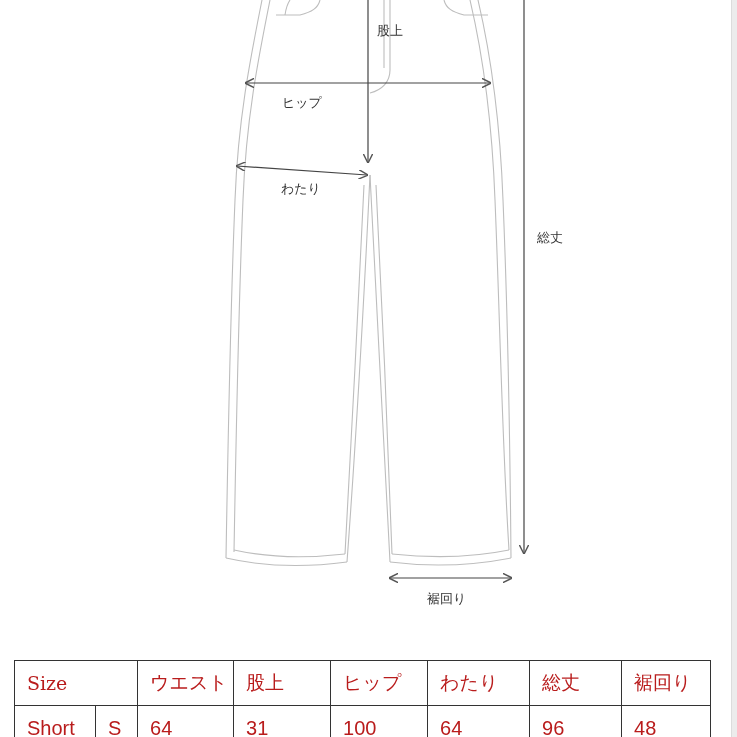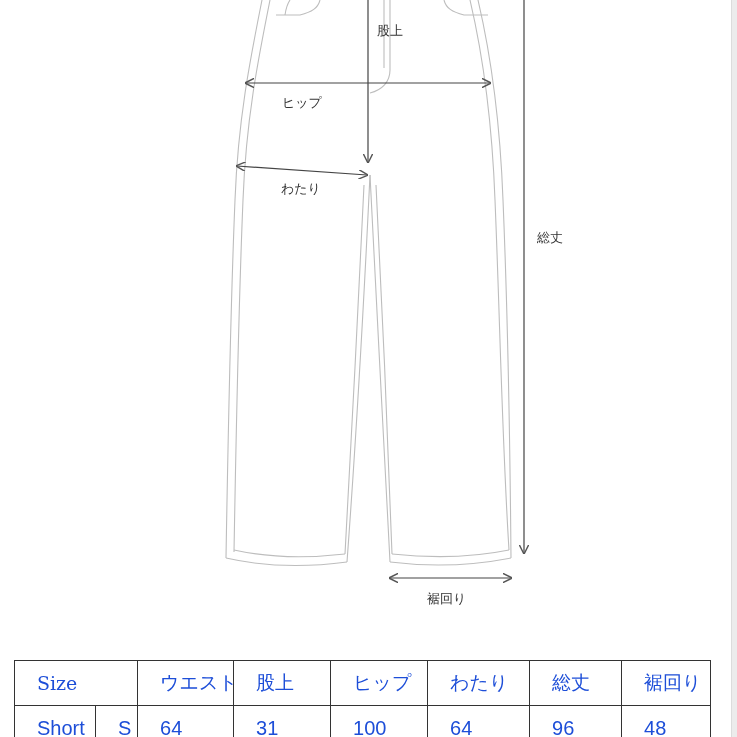--- a/index.html
+++ b/index.html
@@ -18,22 +18,22 @@
     position:absolute; font-family:"DejaVu Sans", sans-serif;
     font-size:13px; color:#333; white-space:nowrap;
   }
   table.size-table {
     position:absolute; left:14px; top:660px;
     border-collapse:collapse; table-layout:fixed;
     width:696px;
   }
   table.size-table td {
     border:1.5px solid #333;
-    height:44px; padding:0 0 0 22px;
-    font-size:19px; color:#1d4ed8; vertical-align:middle;
+    height:44px; padding:0 0 0 12px;
+    font-size:19px; color:#b91c1c; vertical-align:middle;
     white-space:nowrap; overflow:hidden;
   }
   table.size-table td.hdr { font-family:"DejaVu Serif", serif; }
   table.size-table td.val { font-family:"Liberation Sans", sans-serif; font-size:20px; }
 </style>
 </head>
 <body>
 
 <div class="right-strip"></div>
 

